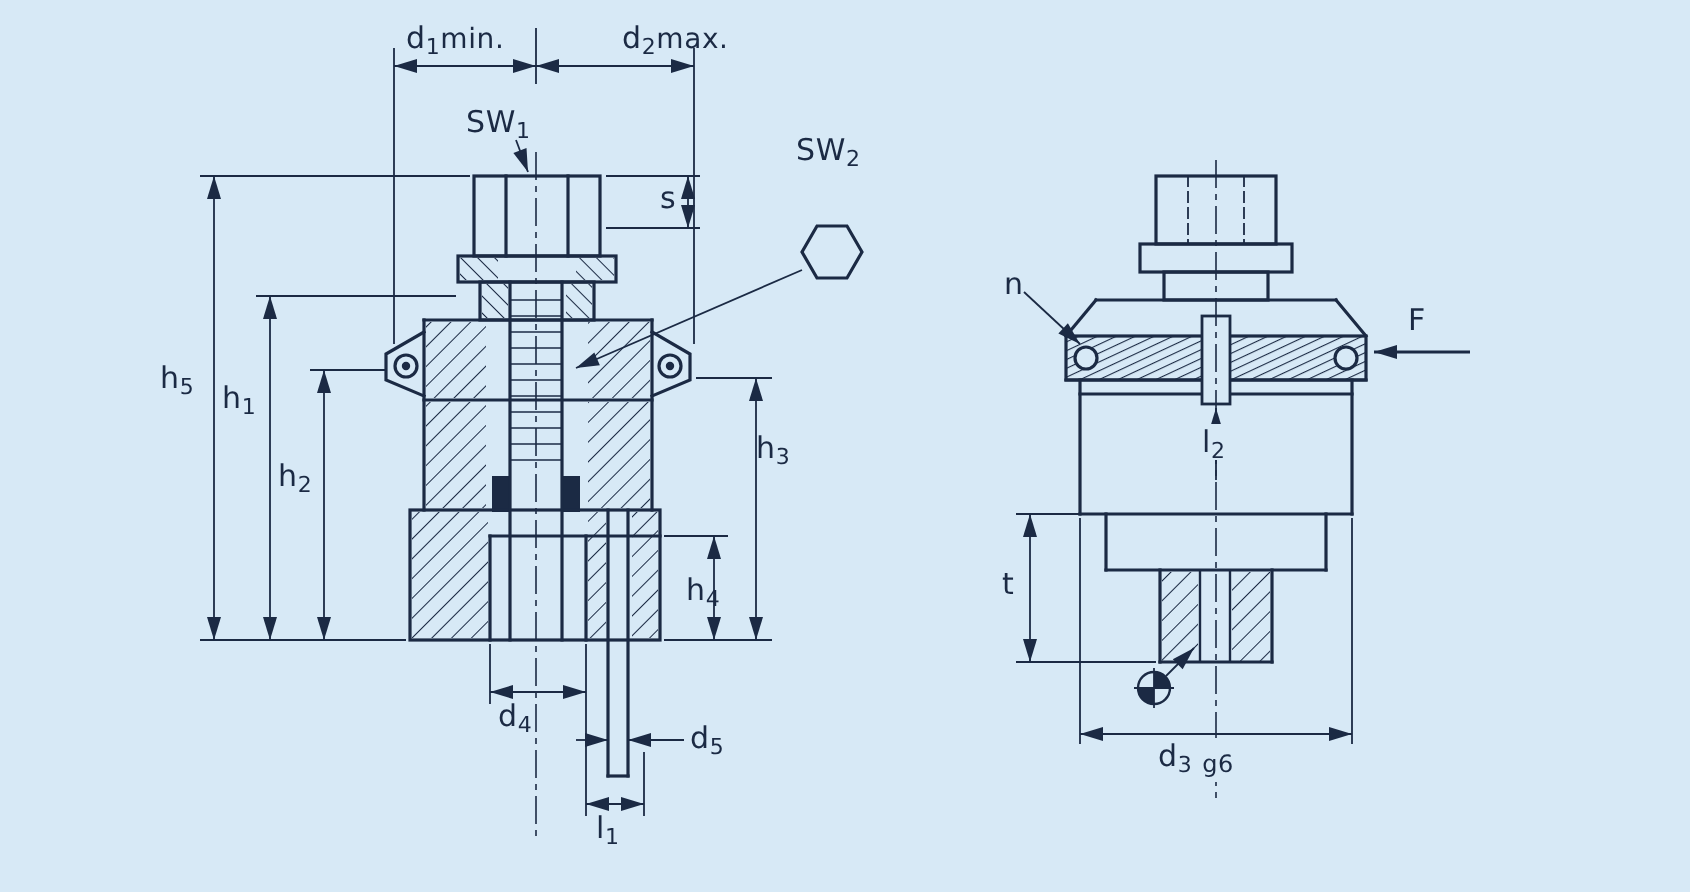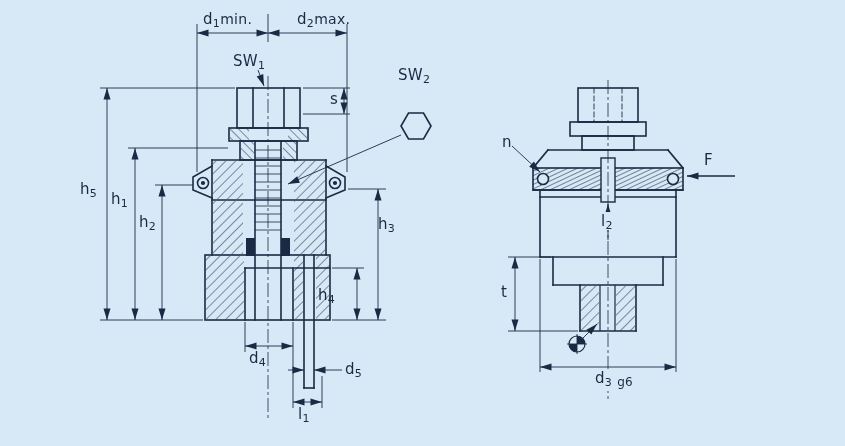--- a/index.html
+++ b/index.html
@@ -235,47 +235,47 @@
       <path d="M577 344 L577 352 A8 8 0 0 1 569 344 Z" fill="#1b2a44" stroke="none"></path>
       <line x1="567" y1="344" x2="587" y2="344"></line>
       <line x1="577" y1="334" x2="577" y2="354"></line>
       <line x1="583" y1="338" x2="597" y2="324" marker-end="url(#arr)"></line>
     </g>
   </g>
 </svg>
 
 <div class="lbl" style="left:203px;top:10px"><span class="base">d</span><sub class="sub">1</sub><span class="suf">min.</span></div>
 
-<div class="lbl" style="left:297px;top:10px"><span class="base">d</span><sub class="sub">2</sub><span class="suf">max.</span></div>
+<div class="lbl" style="left:311px;top:10px"><span class="base">d</span><sub class="sub">2</sub><span class="suf">max.</span></div>
 
 <div class="lbl" style="left:233px;top:52px"><span class="base">SW</span><sub class="sub">1</sub></div>
 
 <div class="lbl" style="left:330px;top:90px"><span class="base">s</span></div>
 
 <div class="lbl" style="left:398px;top:66px"><span class="base">SW</span><sub class="sub">2</sub></div>
 
 <div class="lbl" style="left:80px;top:180px"><span class="base">h</span><sub class="sub">5</sub></div>
 
 <div class="lbl" style="left:111px;top:190px"><span class="base">h</span><sub class="sub">1</sub></div>
 
-<div class="lbl" style="left:139px;top:213px"><span class="base">h</span><sub class="sub">2</sub></div>
+<div class="lbl" style="left:139px;top:229px"><span class="base">h</span><sub class="sub">2</sub></div>
 
 <div class="lbl" style="left:378px;top:215px"><span class="base">h</span><sub class="sub">3</sub></div>
 
-<div class="lbl" style="left:318px;top:286px"><span class="base">h</span><sub class="sub">4</sub></div>
+<div class="lbl" style="left:343px;top:286px"><span class="base">h</span><sub class="sub">4</sub></div>
 
 <div class="lbl" style="left:249px;top:349px"><span class="base">d</span><sub class="sub">4</sub></div>
 
 <div class="lbl" style="left:345px;top:360px"><span class="base">d</span><sub class="sub">5</sub></div>
 
 <div class="lbl" style="left:298px;top:405px"><span class="base">l</span><sub class="sub">1</sub></div>
 
 <div class="lbl" style="left:502px;top:133px"><span class="base">n</span></div>
 
 <div class="lbl" style="left:704px;top:151px"><span class="base">F</span></div>
 
 <div class="lbl lbl--bg" style="left:599px;top:212px"><span class="base">l</span><sub class="sub">2</sub></div>
 
 <div class="lbl" style="left:501px;top:283px"><span class="base">t</span></div>
 
-<div class="lbl lbl--bg" style="left:593px;top:369px"><span class="base">d</span><sub class="sub">3</sub><span class="tol">g6</span></div>
+<div class="lbl lbl--bg" style="left:577px;top:369px"><span class="base">d</span><sub class="sub">3</sub><span class="tol">g6</span></div>
 
 </div>
 
 </body></html>

